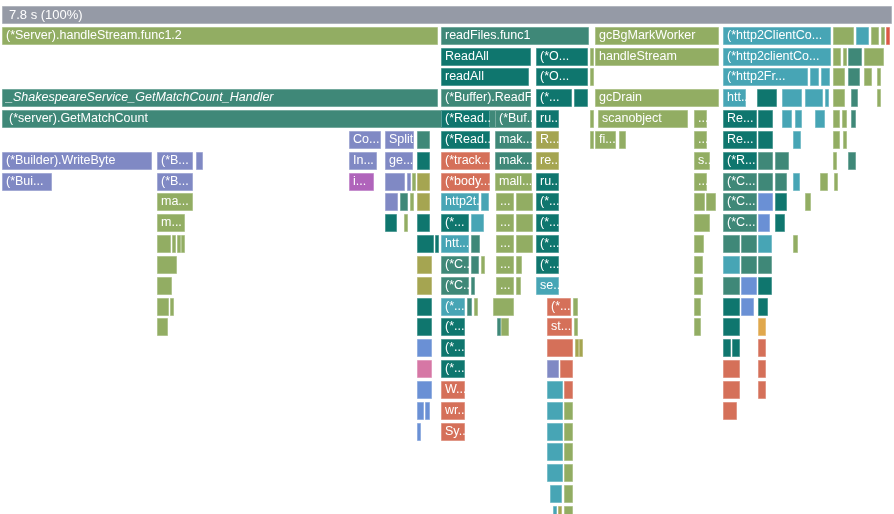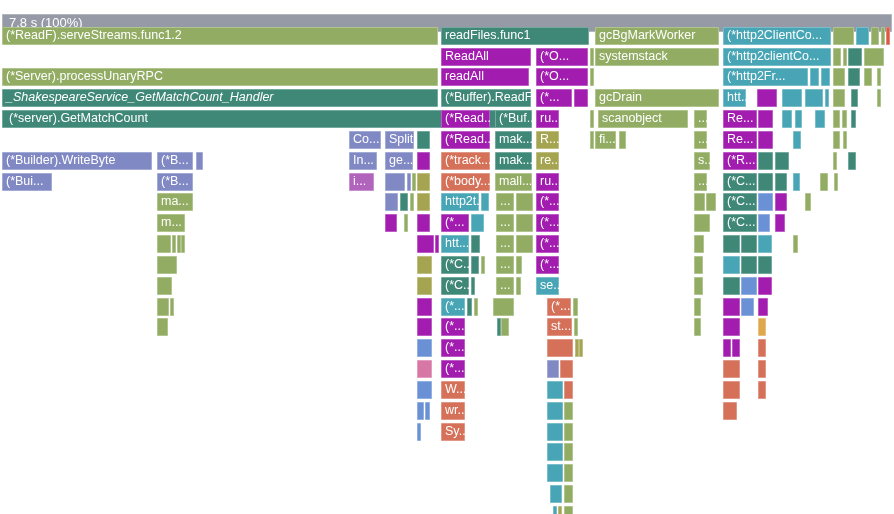--- a/index.html
+++ b/index.html
@@ -4,49 +4,48 @@
 <style>
   html,body{margin:0;padding:0;background:#fff;}
   #stage{position:relative;width:894px;height:514px;background:#fff;overflow:hidden;
          font-family:"Liberation Sans",sans-serif;}
   .blk{position:absolute;height:18px;box-sizing:border-box;overflow:hidden;
        white-space:nowrap;color:#fff;font-size:12.5px;line-height:17px;
        padding-left:4px;border-radius:1px;cursor:pointer;
        box-shadow:inset 0 0 0 1px rgba(255,255,255,0.28);}
   .root{font-size:13px;padding-left:7px;}
   .gy{background:#959aa6}.g{background:#92ad63}.t{background:#3f8878}
-  .c{background:#47a5b5}.o{background:#a21caf}.y{background:#e0a84d}
+  .c{background:#47a5b5}.o{background:#0f766e}.y{background:#e0a84d}
   .s{background:#d57059}.p{background:#8089c4}.ol{background:#a5a551}
   .m{background:#b064bb}.b{background:#6a90d5}.pk{background:#d677a5}
   .r{background:#dc5745}
 </style>
 </head>
 <body>
 
 <div id="stage">
-    <div class="blk gy root" style="left: 2px; top: 6px; width: 890px; height: 18px; margin-top: 8px;">7.8 s (100%)</div>
-    <div class="blk g" style="left: 2px; top: 27px; width: 436px; height: 18px;">(*ReadF).serveStreams.func1.2</div>
+    <div class="blk gy root" style="left: 2px; top: 6px; width: 890px; height: 18px;">7.8 s (100%)</div>
+    <div class="blk g" style="left: 2px; top: 27px; width: 436px; height: 18px;">(*Server).handleStream.func1.2</div>
     <div class="blk t" style="left: 441px; top: 27px; width: 148px; height: 18px;">readFiles.func1</div>
     <div class="blk g" style="left: 595px; top: 27px; width: 124px; height: 18px;">gcBgMarkWorker</div>
     <div class="blk c" style="left: 723px; top: 27px; width: 108px; height: 18px;">(*http2ClientCo...</div>
     <div class="blk g" style="left: 833px; top: 27px; width: 21px; height: 18px;"></div>
     <div class="blk c" style="left: 856px; top: 27px; width: 13px; height: 18px;"></div>
     <div class="blk g" style="left: 871px; top: 27px; width: 8px; height: 18px;"></div>
     <div class="blk g" style="left: 881px; top: 27px; width: 4px; height: 18px;"></div>
     <div class="blk r" style="left: 886px; top: 27px; width: 3px; height: 18px;"></div>
     <div class="blk o" style="left: 441px; top: 48px; width: 90px; height: 18px;">ReadAll</div>
     <div class="blk o" style="left: 536px; top: 48px; width: 52px; height: 18px;">(*O...</div>
     <div class="blk g" style="left: 590px; top: 48px; width: 3px; height: 18px;"></div>
-    <div class="blk g" style="left: 595px; top: 48px; width: 124px; height: 18px;">systemstack</div>
+    <div class="blk g" style="left: 595px; top: 48px; width: 124px; height: 18px;">handleStream</div>
     <div class="blk c" style="left: 723px; top: 48px; width: 108px; height: 18px;">(*http2clientCo...</div>
     <div class="blk g" style="left: 833px; top: 48px; width: 8px; height: 18px;"></div>
     <div class="blk g" style="left: 843px; top: 48px; width: 3px; height: 18px;"></div>
     <div class="blk t" style="left: 848px; top: 48px; width: 14px; height: 18px;"></div>
     <div class="blk g" style="left: 864px; top: 48px; width: 20px; height: 18px;"></div>
-    <div class="blk g" style="left: 2px; top: 68px; width: 436px; height: 18px;">(*Server).processUnaryRPC</div>
     <div class="blk o" style="left: 441px; top: 68px; width: 88px; height: 18px;">readAll</div>
     <div class="blk o" style="left: 536px; top: 68px; width: 52px; height: 18px;">(*O...</div>
     <div class="blk g" style="left: 590px; top: 68px; width: 3px; height: 18px;"></div>
     <div class="blk c" style="left: 723px; top: 68px; width: 85px; height: 18px;">(*http2Fr...</div>
     <div class="blk c" style="left: 810px; top: 68px; width: 9px; height: 18px;"></div>
     <div class="blk c" style="left: 821px; top: 68px; width: 9px; height: 18px;"></div>
     <div class="blk g" style="left: 833px; top: 68px; width: 12px; height: 18px;"></div>
     <div class="blk t" style="left: 848px; top: 68px; width: 12px; height: 18px;"></div>
     <div class="blk g" style="left: 864px; top: 68px; width: 8px; height: 18px;"></div>
     <div class="blk g" style="left: 877px; top: 68px; width: 4px; height: 18px;"></div>

